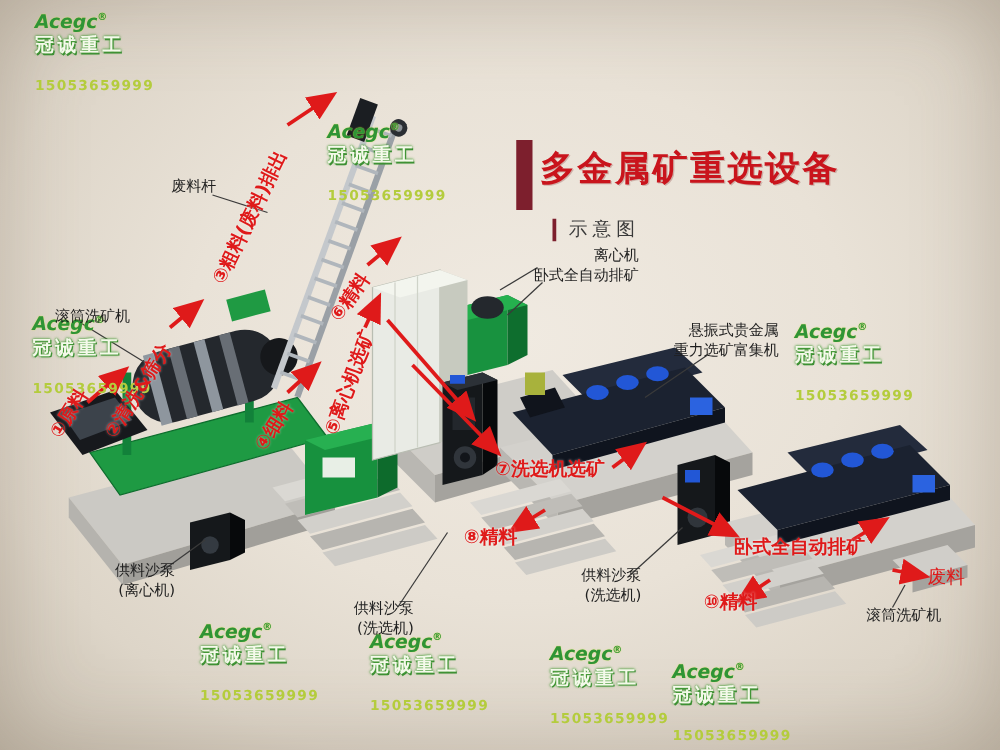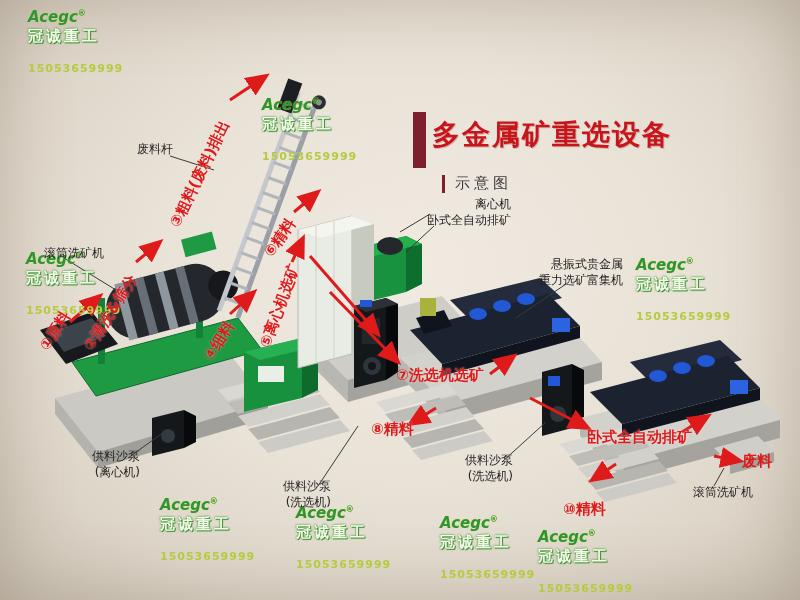--- a/index.html
+++ b/index.html
@@ -28,21 +28,21 @@
   .wm .wm-company{font-size:15px;font-weight:bold;letter-spacing:3px;color:#f4f9ea;
       text-shadow:0 0 2px #4a9d3a,0 0 2px #4a9d3a,1px 1px 0 #3a8d33;}
   .wm .wm-phone{font-size:11px;font-weight:bold;letter-spacing:1px;color:#b4cc3d;margin-top:16px;}
   
   .step{
     position:absolute;color:#df1a1a;font-weight:bold;font-size:15px;white-space:nowrap;
     transform-origin:0 0;text-shadow:0 0 2px rgba(255,255,255,.55);
   }
   
   .mlabel{position:absolute;color:#1f1f1f;font-size:12px;line-height:1.35;white-space:nowrap;text-align:right;}
-  .waste-out{position:absolute;color:#df1a1a;font-size:15px;font-weight:bold;white-space:nowrap;text-align:center;}
+  .waste-out{position:absolute;color:#df1a1a;font-size:15px;font-weight:normal;white-space:nowrap;text-align:center;}
 </style>
 </head>
 <body>
 
 <div class="stage">
 
   <svg width="800" height="600" viewBox="0 0 800 600">
     <defs>
       <marker id="arrRed" markerWidth="9" markerHeight="9" refX="6.5" refY="3.5" orient="auto">
         <path d="M0,0 L8,3.5 L0,7 z" fill="#df1a1a"></path>
@@ -304,15 +304,15 @@
 
   <div class="step" style="left:36px;top:344px;transform:rotate(-58deg)">①原料</div>
   <div class="step" style="left:80px;top:344px;transform:rotate(-58deg)">②清洗&amp;筛分</div>
   <div class="step" style="left:166px;top:222px;transform:rotate(-64deg)">③粗料(废料)排出</div>
   <div class="step" style="left:200px;top:354px;transform:rotate(-58deg)">④细料</div>
   <div class="step" style="left:256px;top:344px;transform:rotate(-70deg)">⑤离心机选矿</div>
   <div class="step" style="left:260px;top:250px;transform:rotate(-55deg)">⑥精料</div>
   <div class="step" style="left:396px;top:366px">⑦洗选机选矿</div>
   <div class="step" style="left:371px;top:420px">⑧精料</div>
   <div class="step" style="left:587px;top:428px">卧式全自动排矿</div>
-  <div class="step" style="left:563px;top:500px">⑩精料</div>
+  <div class="step" style="left:563px;top:472px">⑩精料</div>
 
 </div>
 
 </body></html>

